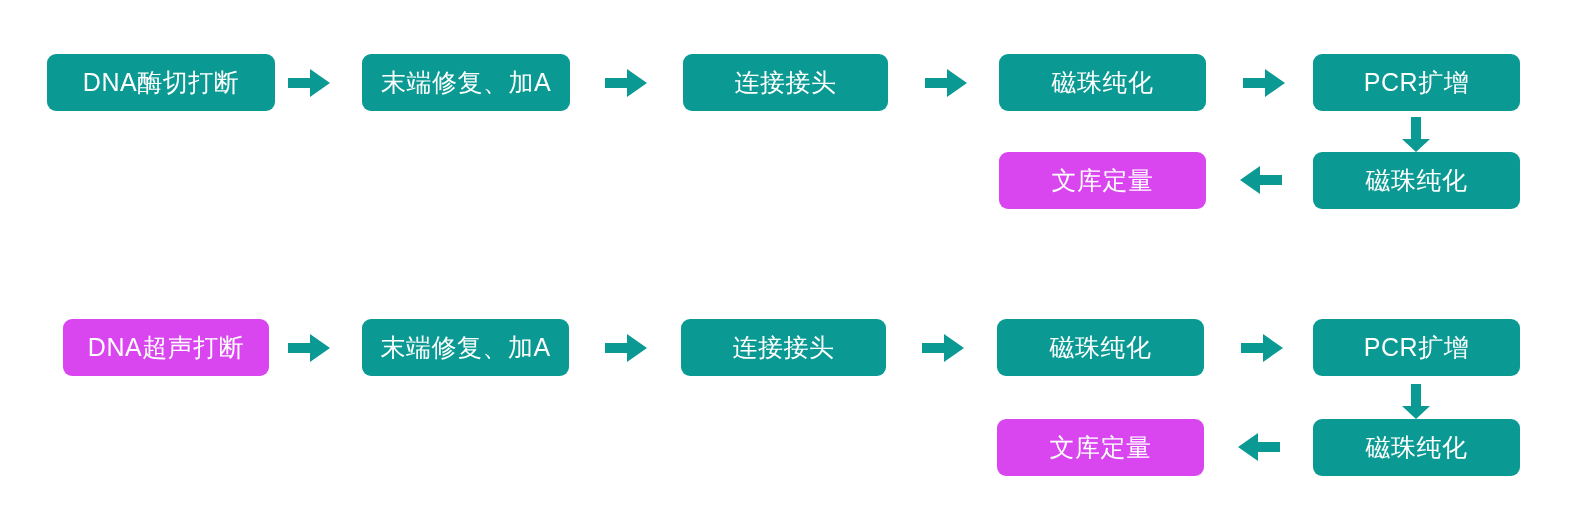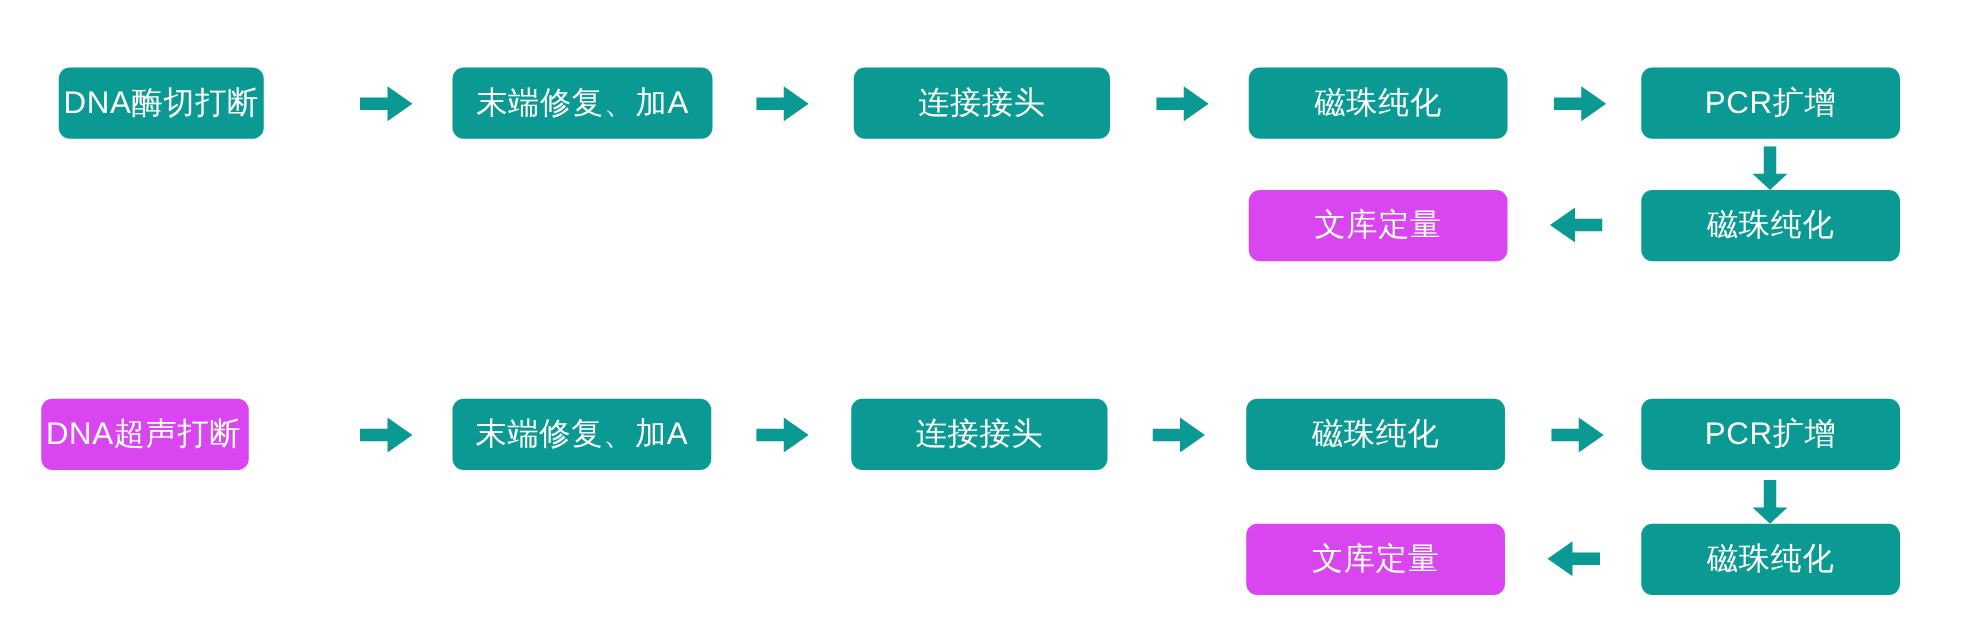--- a/index.html
+++ b/index.html
@@ -38,21 +38,21 @@
   .arrow {
     position: absolute;
   }
   .arrow svg { display: block; }
 </style>
 </head>
 <body>
 
 <div id="canvas">
 
-  <div class="node teal" style="left:47px; top:54px; width:164px; height:57px;">
+  <div class="node teal" style="left:47px; top:54px; width:228px; height:57px;">
     <span>DNA酶切打断</span>
   </div>
 
   <div class="arrow" style="left:288px; top:69px; width:42px; height:28px;">
     <svg width="42" height="28" viewBox="0 0 42 28">
       <path d="M0 9 H22 V0 L42 14 L22 28 V19 H0 Z" fill="#0a9a93"></path>
     </svg>
   </div>
 
   <div class="node teal" style="left:362px; top:54px; width:208px; height:57px;">
@@ -102,21 +102,21 @@
   <div class="arrow" style="left:1240px; top:166px; width:42px; height:28px;">
     <svg width="42" height="28" viewBox="0 0 42 28">
       <path d="M42 9 H20 V0 L0 14 L20 28 V19 H42 Z" fill="#0a9a93"></path>
     </svg>
   </div>
 
   <div class="node orange" style="left:999px; top:152px; width:207px; height:57px;">
     <span>文库定量</span>
   </div>
 
-  <div class="node orange" style="left:33px; top:319px; width:166px; height:57px;justify-content:flex-end;">
+  <div class="node orange" style="left:63px; top:319px; width:206px; height:57px;">
     <span>DNA超声打断</span>
   </div>
 
   <div class="arrow" style="left:288px; top:334px; width:42px; height:28px;">
     <svg width="42" height="28" viewBox="0 0 42 28">
       <path d="M0 9 H22 V0 L42 14 L22 28 V19 H0 Z" fill="#0a9a93"></path>
     </svg>
   </div>
 
   <div class="node teal" style="left:362px; top:319px; width:207px; height:57px;">

